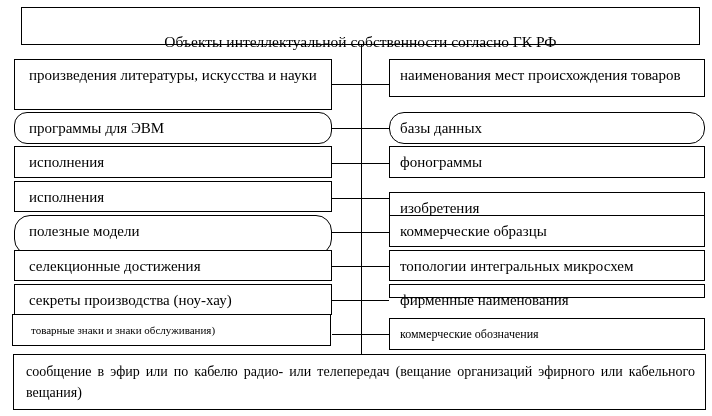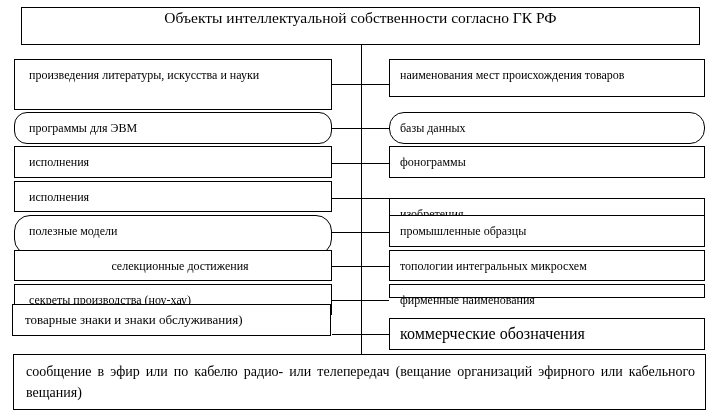--- a/index.html
+++ b/index.html
@@ -1,21 +1,21 @@
 <!DOCTYPE html>
 <html><head>
   <meta charset="utf-8">
   <style>
     html, body { margin: 0; padding: 0; background: #ffffff; }
     body { width: 712px; height: 416px; position: relative; overflow: hidden;
            font-family: "Liberation Serif", "DejaVu Serif", serif; color: #000; }
     .box { position: absolute; box-sizing: border-box; border: 1.3px solid #000;
-           background: #fff; font-size: 12px; line-height: 20px; }
+           background: #fff; font-size: 15px; line-height: 20px; }
     .title { left: 21px; top: 7px; width: 679px; height: 38px; text-align: center;
-             padding-top: 0; font-size: 15.5px; }
+             padding-top: 24px; font-size: 15.5px; }
     .lbox { left: 14px; width: 318px; padding: 5px 0 0 14px; }
     .rbox { left: 389px; width: 316px; padding: 5px 8px 0 10px; }
     .justify { text-align: justify; text-align-last: left; }
     .bottom { left: 13px; top: 354px; width: 693px; height: 56px; padding: 6px 10px 0 12px;
               text-align: justify; font-size: 14px; line-height: 21px; }
     .line { position: absolute; background: #000; }
     .vline { left: 361px; top: 44px; width: 1.3px; height: 310px; }
     .hl { height: 1.3px; }
     .hl-left { left: 332px; width: 29px; }
     .hl-right { left: 362px; width: 27px; }
@@ -37,52 +37,52 @@
 </div>
 <div class="box lbox" style="top:146px;height:32px;">
   <span>исполнения</span>
 </div>
 <div class="box lbox" style="top:181px;height:31px;">
   <span>исполнения</span>
 </div>
 <div class="box lbox" style="top:215px;height:40px;border-radius:16px;">
   <span>полезные модели</span>
 </div>
-<div class="box lbox" style="top:250px;height:31px;text-align:center;">
+<div class="box lbox" style="top:250px;height:31px;">
   <span>селекционные достижения</span>
 </div>
 <div class="box lbox" style="top:284px;height:31px;">
   <span>секреты производства (ноу-хау)</span>
 </div>
-<div class="box lbox" style="left:12px;width:319px;top:304px;height:32px;font-size:13px;padding-left:12px;">
+<div class="box lbox" style="left:12px;width:319px;top:314px;height:32px;font-size:11px;padding-left:18px;">
   <span>товарные знаки и знаки обслуживания)</span>
 </div>
 
 <div class="box rbox justify" style="top:59px;height:38px;">
   <span>наименования мест происхождения товаров</span>
 </div>
 <div class="box rbox" style="top:112px;height:32px;border-radius:15px;">
   <span>базы данных</span>
 </div>
 <div class="box rbox" style="top:146px;height:32px;font-family:Liberation Serif, serif;">
   <span>фонограммы</span>
 </div>
-<div class="box rbox" style="top:198px;height:31px;">
+<div class="box rbox" style="top:192px;height:31px;">
   <span>изобретения</span>
 </div>
 <div class="box rbox" style="top:215px;height:32px;">
-  <span>промышленные образцы</span>
+  <span>коммерческие образцы</span>
 </div>
 <div class="box rbox" style="top:250px;height:31px;">
   <span>топологии интегральных микросхем</span>
 </div>
 <div class="box rbox" style="top:284px;height:14px;">
   <span>фирменные наименования</span>
 </div>
-<div class="box rbox" style="top:318px;height:32px;font-size:16px;">
+<div class="box rbox" style="top:318px;height:32px;font-size:12px;">
   <span>коммерческие обозначения</span>
 </div>
 
 <div class="line hl hl-left" style="top:84px;"></div>
 <div class="line hl hl-right" style="top:84px;"></div>
 <div class="line hl hl-left" style="top:128px;"></div>
 <div class="line hl hl-right" style="top:128px;"></div>
 <div class="line hl hl-left" style="top:163px;"></div>
 <div class="line hl hl-right" style="top:163px;"></div>
 <div class="line hl hl-left" style="top:198px;"></div>

